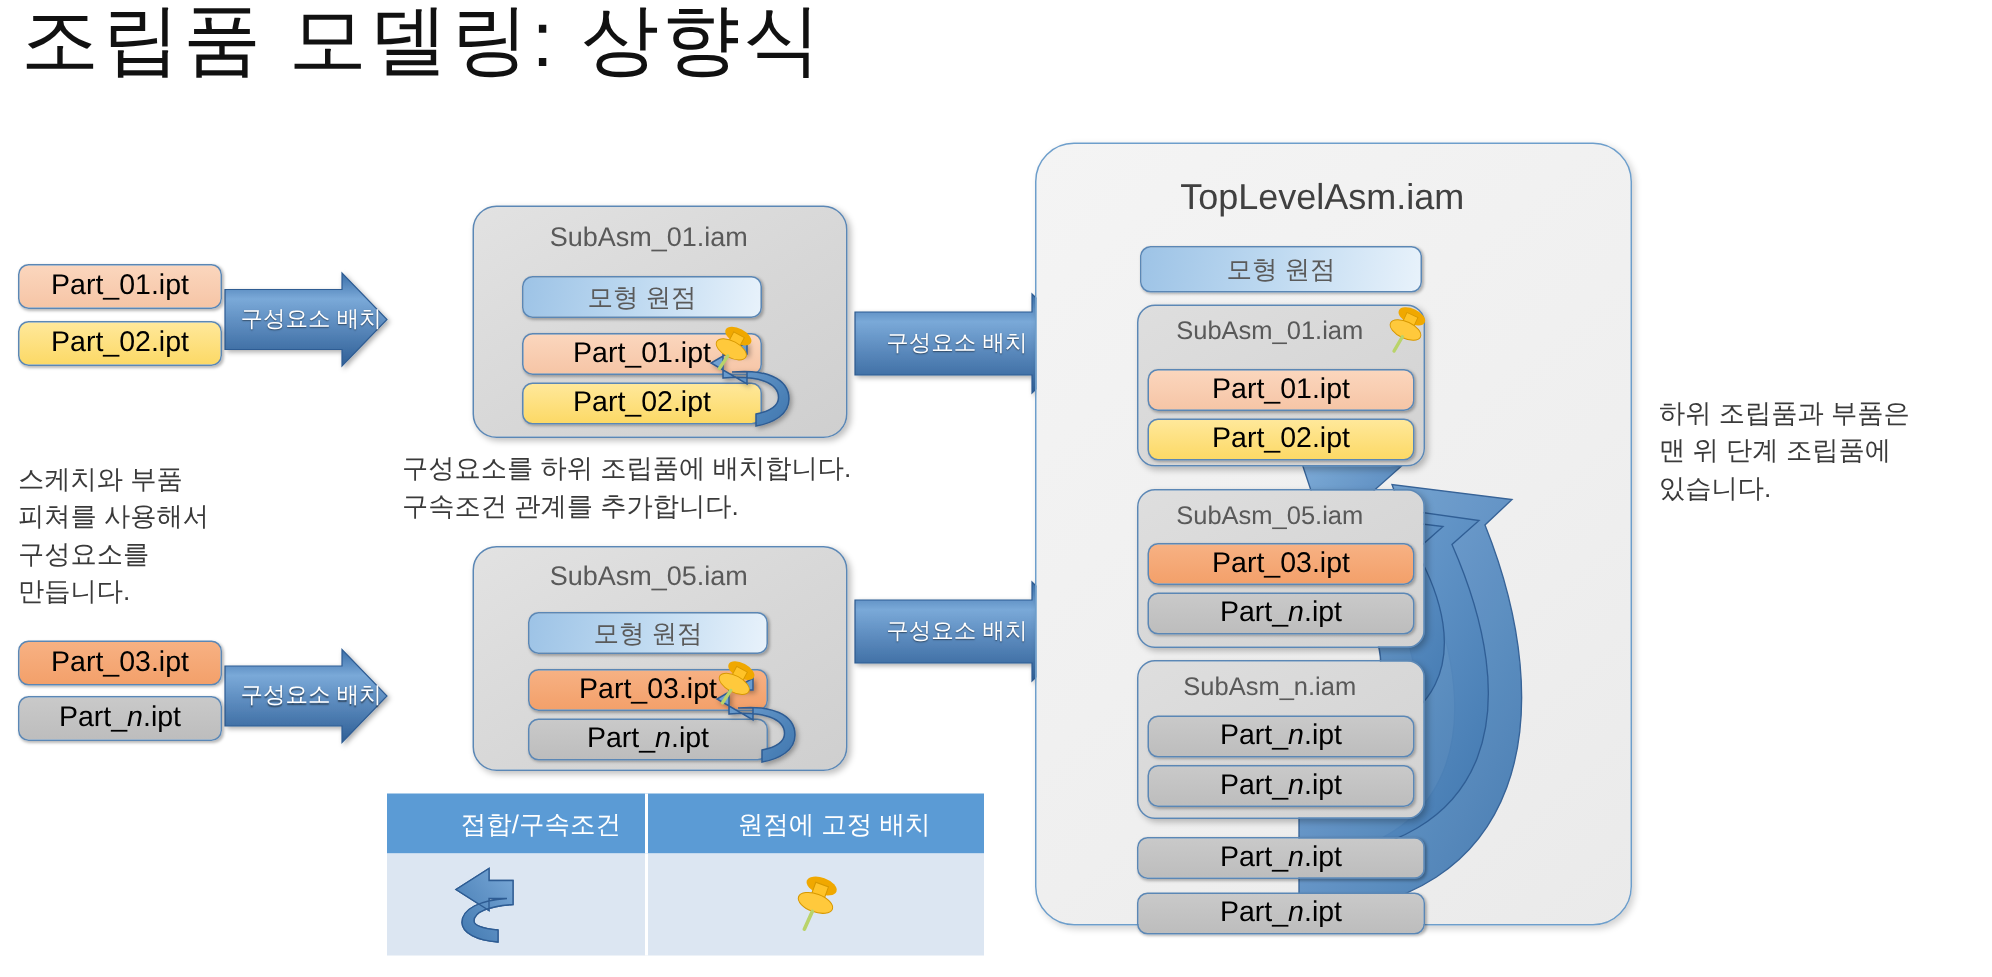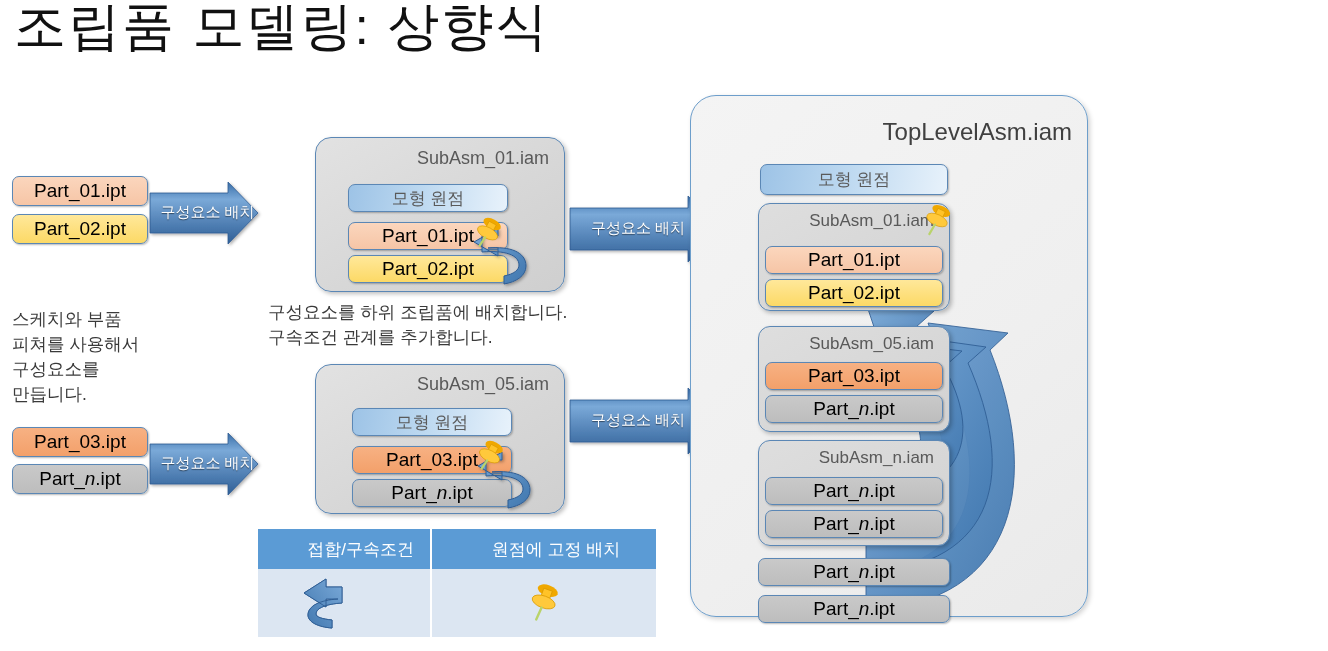--- a/index.html
+++ b/index.html
@@ -43,21 +43,21 @@
   .container-box.inner{
     border-radius:12px;
     background:linear-gradient(150deg,#dedede 0%,#d2d2d2 100%);
   }
   .top-box{
     box-sizing:border-box;border:1.4px solid #6d9ecb;border-radius:26px;
     background:linear-gradient(140deg,#f4f4f4 0%,#efefef 60%,#eaeaea 100%);
     box-shadow:2px 2px 5px rgba(0,0,0,.18);
   }
   .box-caption{
-    position:absolute;left:0;right:15px;text-align:right;
+    position:absolute;left:0;right:15px;text-align:center;
     color:#595959;white-space:nowrap;
   }
 
   
   .body-text{
     font-size:17.5px;color:#3a3a3a;line-height:1.42;white-space:pre-line;
   }
 
   
   .legend{
@@ -289,14 +289,17 @@
     <span>Part_</span>
       <span class="ital">n</span>
       <span>.ipt</span>
   </div>
   <div class="abs pill grey" style="left:758px;top:595px;width:192px;height:28px;">
     <span>Part_</span>
       <span class="ital">n</span>
       <span>.ipt</span>
   </div>
 
+  <div class="abs nosel body-text" style="left:1106px;top:263px;width:215px;">하위 조립품과 부품은
+맨 위 단계 조립품에
+있습니다.</div>
 
 </div>
 
 </body></html>

